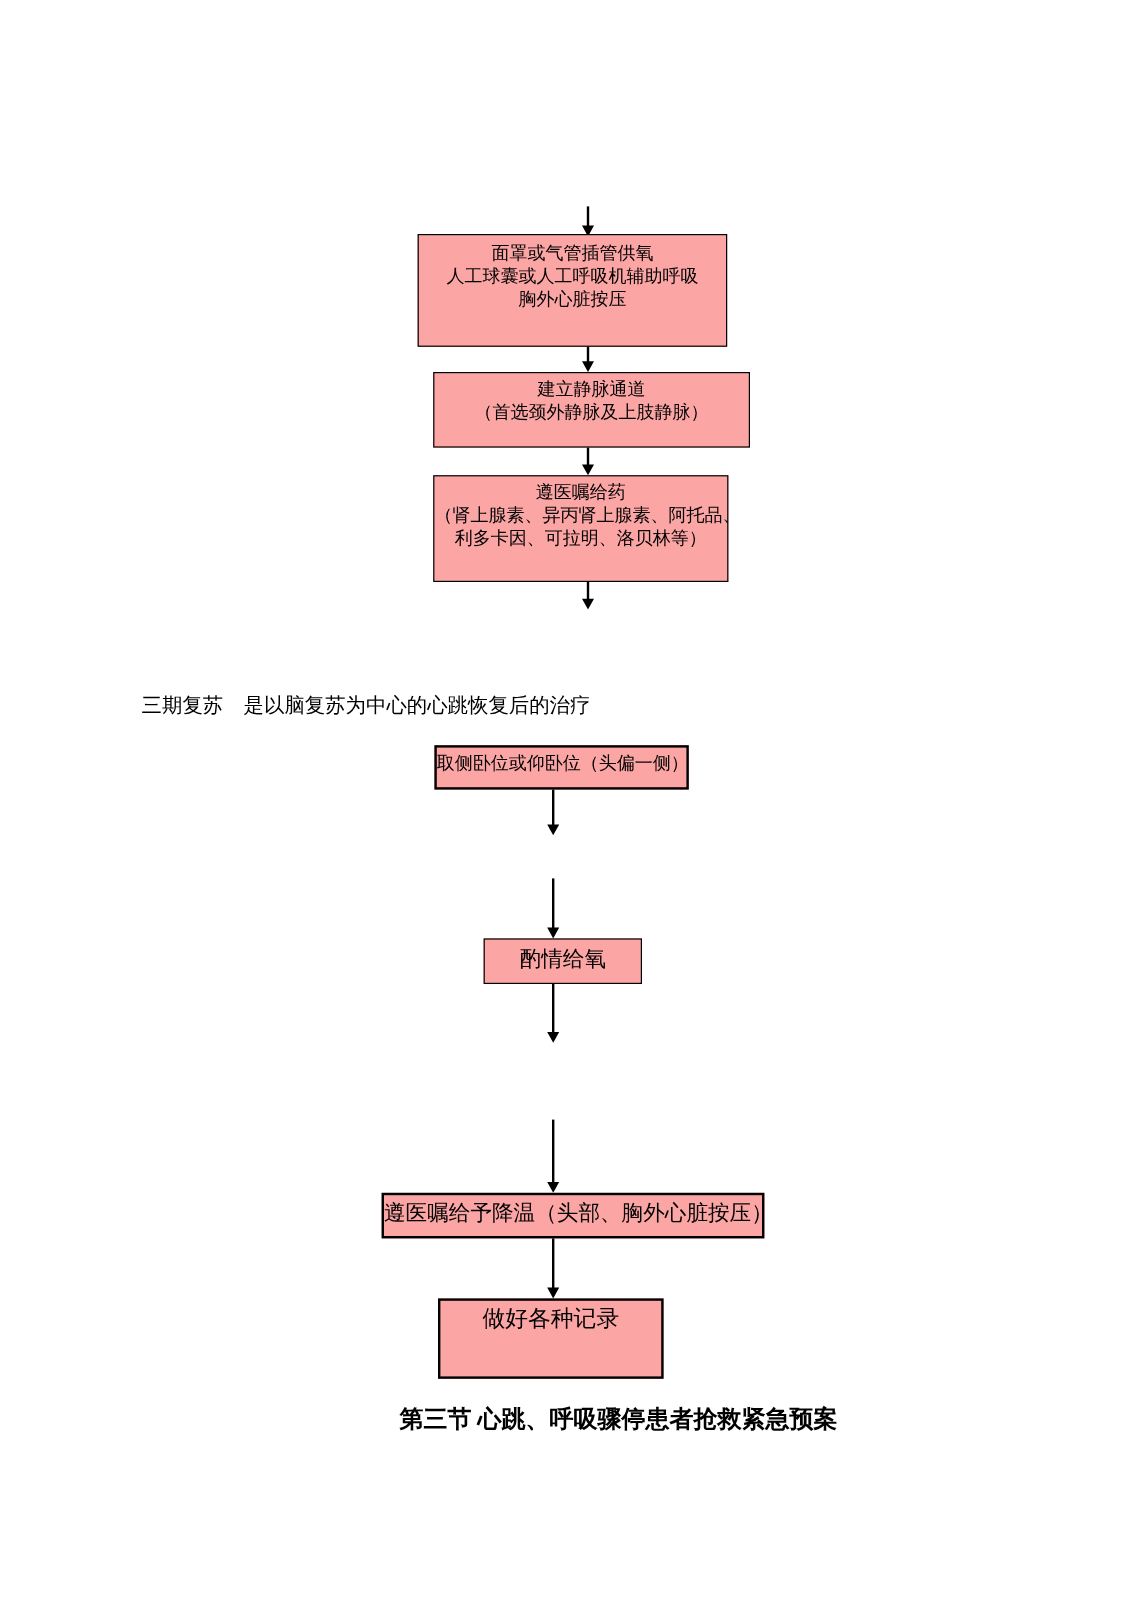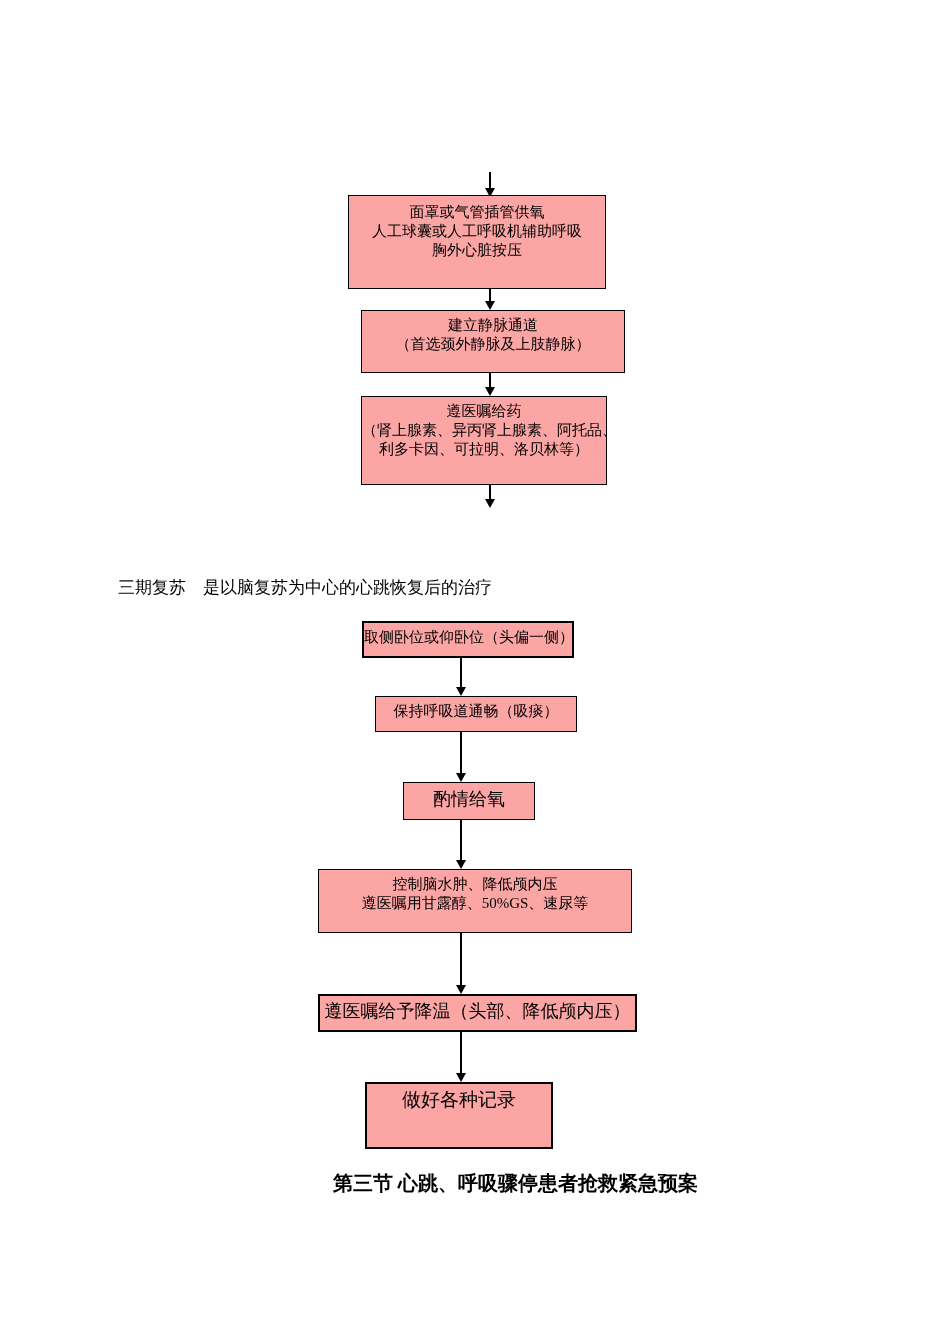--- a/index.html
+++ b/index.html
@@ -99,44 +99,37 @@
 
   <div class="bodytext" style="left:118px;top:577px">三期复苏　是以脑复苏为中心的心跳恢复后的治疗</div>
 
   <div class="flowbox fs15 thick" style="left:362px;top:621px;width:212px;height:37px;padding-top:5px">
     <span class="line">取侧卧位或仰卧位（头偏一侧）</span>
   </div>
 
   <div class="vline" style="left:460px;top:658px;height:31px"></div>
   <div class="ahead" style="left:456px;top:687px"></div>
 
-  <div class="flowbox fs15" style="left:375px;top:696px;width:202px;height:36px;padding-top:5px">
-    <span class="line">保持呼吸道通畅（吸痰）</span>
-  </div>
 
   <div class="vline" style="left:460px;top:732px;height:43px"></div>
   <div class="ahead" style="left:456px;top:773px"></div>
 
   <div class="flowbox fs18" style="left:403px;top:782px;width:132px;height:38px;padding-top:5px">
     <span class="line">酌情给氧</span>
   </div>
 
   <div class="vline" style="left:460px;top:820px;height:42px"></div>
   <div class="ahead" style="left:456px;top:860px"></div>
 
-  <div class="flowbox fs15" style="left:318px;top:869px;width:314px;height:64px;padding-top:5px">
-    <span class="line">控制脑水肿、降低颅内压</span>
-    <span class="line">遵医嘱用甘露醇、50%GS、速尿等</span>
-  </div>
 
   <div class="vline" style="left:460px;top:933px;height:54px"></div>
   <div class="ahead" style="left:456px;top:985px"></div>
 
   <div class="flowbox fs18 thick" style="left:318px;top:994px;width:319px;height:38px;padding-top:4px">
-    <span class="line">遵医嘱给予降温（头部、降低颅内压）</span>
+    <span class="line">遵医嘱给予降温（头部、胸外心脏按压）</span>
   </div>
 
   <div class="vline" style="left:460px;top:1032px;height:43px"></div>
   <div class="ahead" style="left:456px;top:1073px"></div>
 
   <div class="flowbox fs19 thick" style="left:365px;top:1082px;width:188px;height:67px;padding-top:4px">
     <span class="line">做好各种记录</span>
   </div>
 
   <div class="heading" style="left:297px;top:1170px">第三节 心跳、呼吸骤停患者抢救紧急预案</div>

